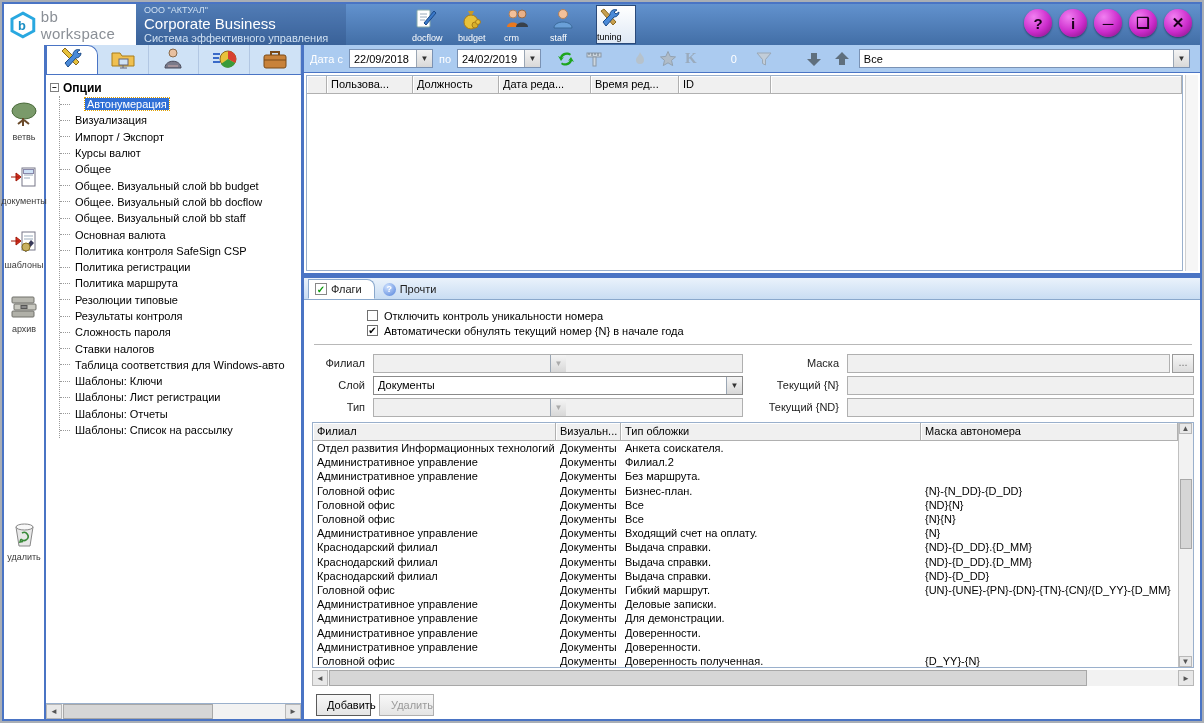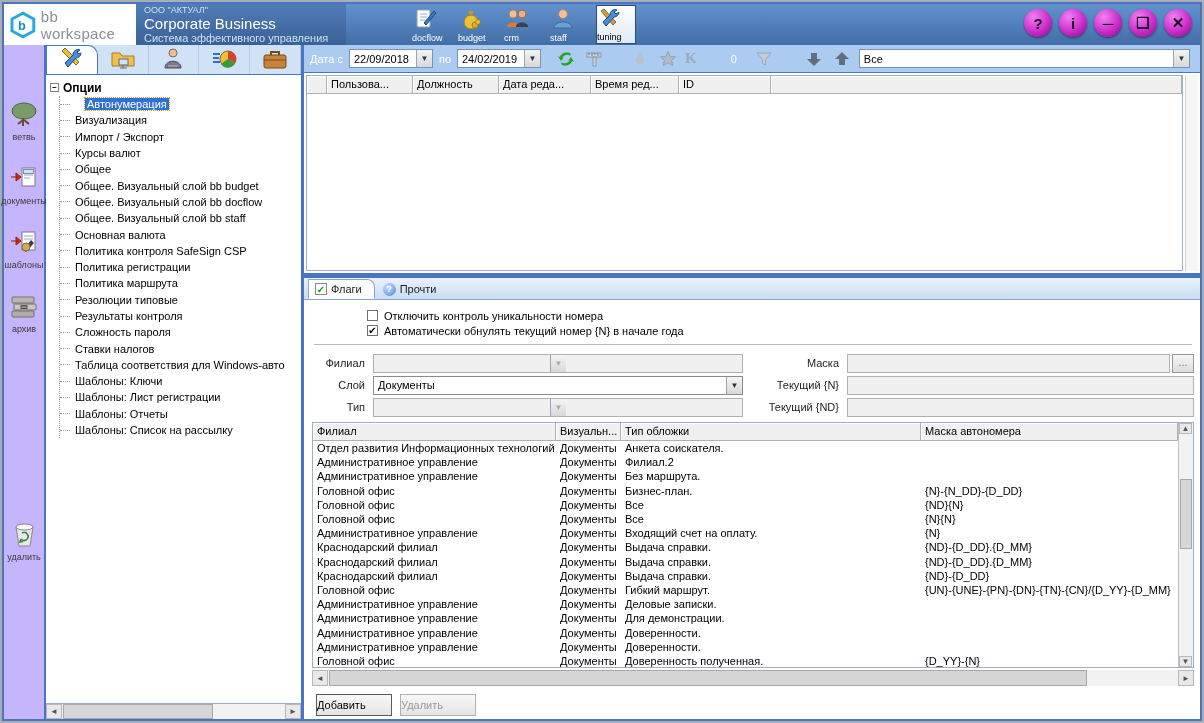--- a/index.html
+++ b/index.html
@@ -20,21 +20,21 @@
   .app { width:40px; height:39px; display:flex; flex-direction:column; justify-content:flex-end; cursor:pointer; }
   .app .app-label { color:#fff; font-size:9px; line-height:11px; }
   .app.active { background:linear-gradient(180deg,#ffffff,#dfe9f5); border:1px solid #2a4a7a; }
   .app.active .app-label { color:#000; }
   .app svg { width:26px; height:24px; }
   .win-buttons { position:absolute; right:8px; top:5px; display:flex; gap:7px; }
   .winbtn { width:28px; height:28px; border-radius:50%; background:radial-gradient(circle at 35% 28%, #f17ff1, #cc2ccc 55%, #7c107c); color:#1a001a; font-weight:bold; font-size:15px; display:flex; align-items:center; justify-content:center; cursor:pointer; box-shadow:0 1px 2px rgba(0,0,20,.5); }
 
   
   .main { flex:1; display:flex; min-height:0; }
-  .rail { width:42px; background:#c4b5fd; border-right:2px solid #4a74c4; display:flex; flex-direction:column; align-items:center; padding-top:55px; position:relative; }
+  .rail { width:42px; background:#ffffff; border-right:2px solid #4a74c4; display:flex; flex-direction:column; align-items:center; padding-top:55px; position:relative; }
   .rail-item { display:flex; flex-direction:column; align-items:center; margin-bottom:22px; cursor:pointer; }
   .rail-item svg { width:30px; height:30px; }
   .rail-label { font-size:9px; color:#3a3a3a; }
   .rail-item.bottom { position:absolute; top:475px; left:0; right:0; }
 
   .left-panel { width:258px; background:#fff; display:flex; flex-direction:column; border-right:3px solid #4a74c4; }
   .ltabs { height:30px; background:#cfe2f6; display:flex; align-items:stretch; border-bottom:1px solid #4a74c4; }
   .ltab { flex:1; display:flex; align-items:center; justify-content:center; cursor:pointer; border-right:1px solid rgba(90,120,170,.25); }
   .ltab svg { width:28px; height:24px; }
   .ltab.active { background:#fff; border:1px solid #4a74c4; border-bottom:none; border-radius:0 10px 0 0; }
@@ -104,21 +104,21 @@
   .bhead .hcell { border-right:1px solid #b0b0b0; border-bottom:1px solid #b0b0b0; box-shadow:inset 1px 1px 0 #fff; padding:2px 3px 0 4px; white-space:nowrap; overflow:hidden; }
   .bbody { flex:1; overflow:hidden; }
   .vsb { width:15px; background:#f2f2f2; border-left:1px solid #c0c0c0; display:flex; flex-direction:column; }
   .vsb .thumb { height:70px; background:#d6d6d6; border:1px solid #a8a8a8; margin:45px 1px 0 1px; }
   .vsb .spacer { flex:1; }
   .hsb { height:16px; margin-top:2px; background:#f2f2f2; display:flex; align-items:stretch; flex:0 0 16px; }
   .hsb .thumb { width:758px; background:#d6d6d6; border:1px solid #a8a8a8; margin:0 1px; }
   .hsb .spacer { flex:1; }
 
   .btnrow { height:34px; display:flex; align-items:center; gap:8px; padding:4px 0 0 4px; }
-  .pbtn { width:76px; height:22px; background:linear-gradient(#f8f8f8,#e4e4e4); border:1px solid #5a5a5a; text-align:left; line-height:20px; cursor:pointer; }
+  .pbtn { width:55px; height:22px; background:linear-gradient(#f8f8f8,#e4e4e4); border:1px solid #5a5a5a; text-align:right; line-height:20px; cursor:pointer;padding-left:10px; }
   .pbtn.disabled { color:#9a9a9a; border-color:#b0b0b0; cursor:default; }
 </style>
 </head>
 <body>
 
 <div class="window">
 <div class="chrome">
 
   <div class="titlebar">
     <div class="logo-box">

